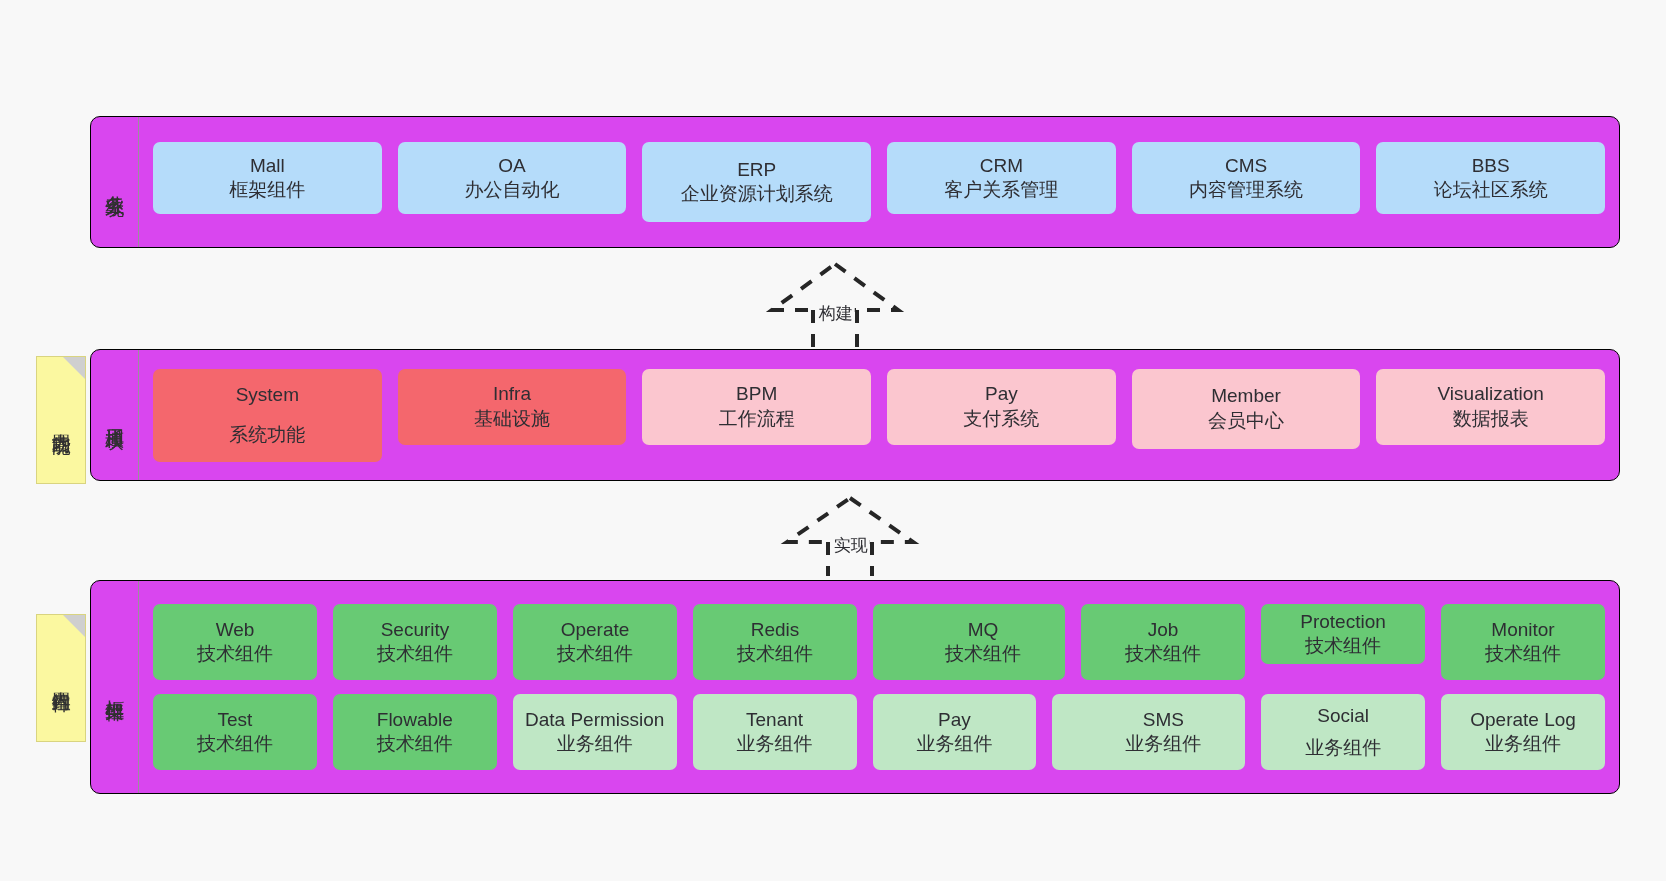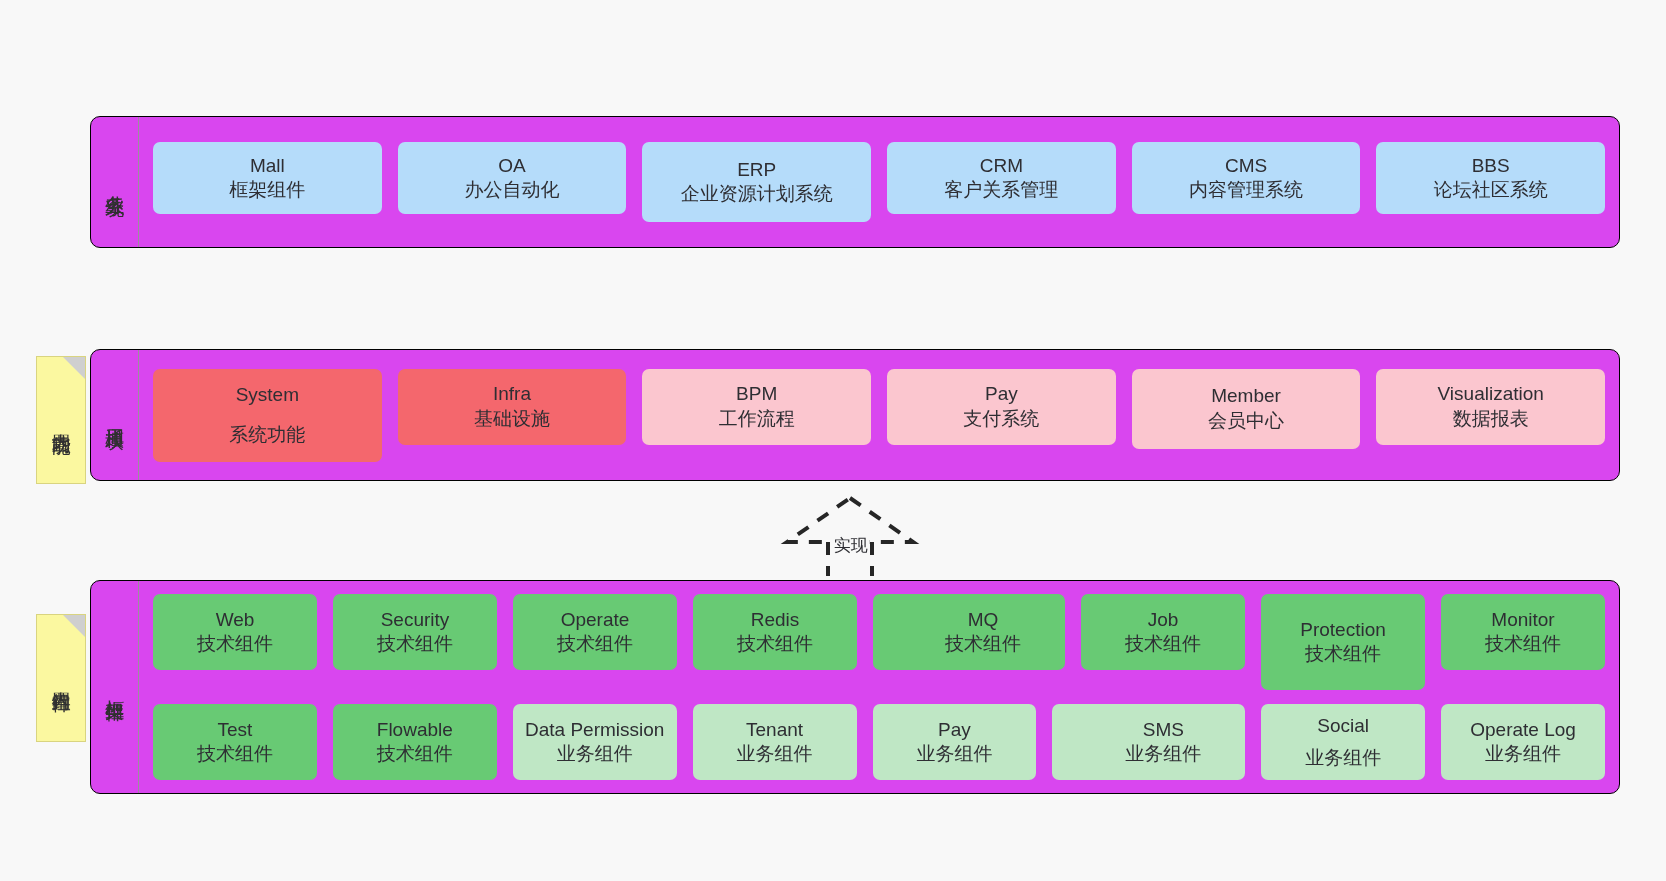--- a/index.html
+++ b/index.html
@@ -157,20 +157,29 @@
           <div class="c-sub">内容管理系统</div>
         </div>
         <div class="card c-blue" style="height:72px;">
           <div class="c-name">BBS</div>
           <div class="c-sub">论坛社区系统</div>
         </div>
       </div>
     </div>
   </div>
 
+  <div class="arrow" id="arrow-build" style="left:760px; top:258px; width:150px; height:92px;">
+    <svg width="150" height="92" viewBox="0 0 150 92">
+
+      <path d="M 75 6 L 138 52 L 12 52 Z" fill="none" stroke="#262626" stroke-width="4" stroke-dasharray="13 11" stroke-linecap="butt"></path>
+
+      <path d="M 53 52 L 53 92 M 97 52 L 97 92" fill="none" stroke="#262626" stroke-width="4" stroke-dasharray="13 11"></path>
+    </svg>
+    <div class="arrow-label" style="top:44px;">构建</div>
+  </div>
 
   <div class="note" id="note-builtin-function" style="left:36px; top:356px; width:50px; height:128px;">
     <i class="fold"></i>
     <span>内置功能</span>
   </div>
 
   <div class="layer" id="layer-common" style="left:90px; top:349px; width:1530px; height:132px;">
     <div class="layer-title">
       <span>通用模块</span>
     </div>
@@ -241,21 +250,21 @@
           <div class="c-sub">技术组件</div>
         </div>
         <div class="card c-green-strong" style="height:76px;padding-left:32px;">
           <div class="c-name">MQ</div>
           <div class="c-sub">技术组件</div>
         </div>
         <div class="card c-green-strong" style="height:76px;">
           <div class="c-name">Job</div>
           <div class="c-sub">技术组件</div>
         </div>
-        <div class="card c-green-strong" style="height:96px;">
+        <div class="card c-green-strong" style="height:60px;">
           <div class="c-name">Protection</div>
           <div class="c-sub">技术组件</div>
         </div>
         <div class="card c-green-strong" style="height:76px;">
           <div class="c-name">Monitor</div>
           <div class="c-sub">技术组件</div>
         </div>
       </div>
 
       <div class="card-row">

